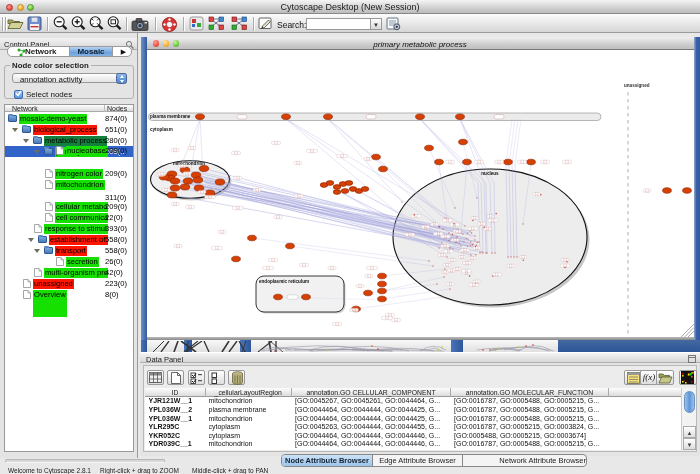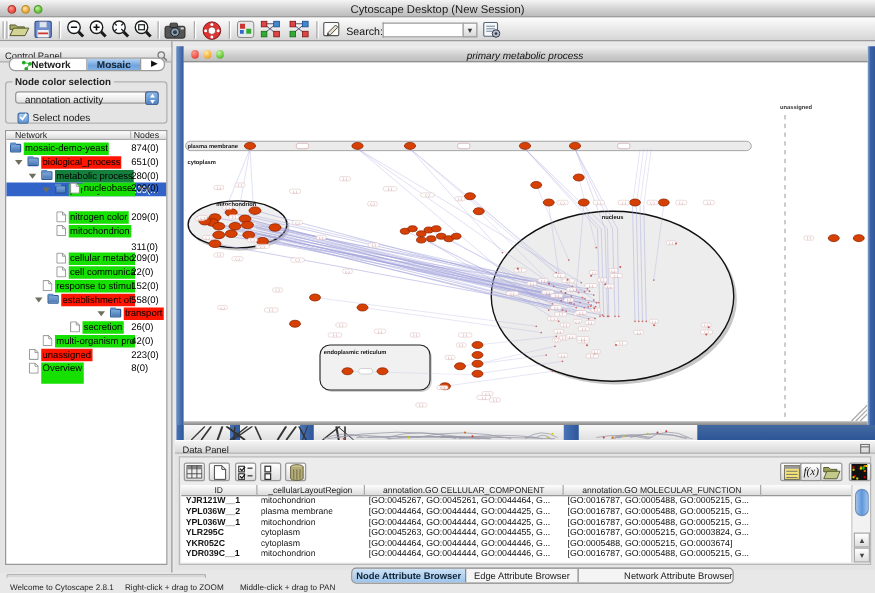--- a/index.html
+++ b/index.html
@@ -222,30 +222,30 @@
           </svg>
 <span style="position:absolute;left:50px;top:0.8px;font-size:7.6px;background:#16e000;color:#000;padding:0 1px;white-space:nowrap;max-width:53px;overflow:hidden;display:inline-block;height:9.5px;line-height:9.5px;">cell communicat</span>
 <span style="position:absolute;left:100px;top:0.8px;font-size:7.6px;color:#000;">22(0)</span>
 </div>
 <div style="position:absolute;left:0;top:118.3px;width:100%;height:11.00px;">
 <svg style="position:absolute;left:29px;top:1px;" width="8" height="9" viewBox="0 0 8 9">
             <path d="M0.5 0.5 h4.5 l2.5 2.5 v5.5 h-7z" fill="#fff" stroke="#909090" stroke-width="0.8"></path>
             <path d="M5 0.5 v2.5 h2.5" fill="none" stroke="#909090" stroke-width="0.7"></path>
           </svg>
 <span style="position:absolute;left:39px;top:0.8px;font-size:7.6px;background:#16e000;color:#000;padding:0 1px;white-space:nowrap;max-width:64px;overflow:hidden;display:inline-block;height:9.5px;line-height:9.5px;">response to stimul</span>
-<span style="position:absolute;left:100px;top:0.8px;font-size:7.6px;color:#000;">152(0)</span>
+<span style="position:absolute;left:100px;top:0.8px;font-size:7.6px;color:#000;">393(0)</span>
 </div>
 <div style="position:absolute;left:0;top:129.3px;width:100%;height:11.00px;">
 <div style="position:absolute;left:23px;top:3.5px;width:0;height:0;border-left:3.5px solid transparent;border-right:3.5px solid transparent;border-top:4.5px solid #6f6f5e;"></div>
 <div style="position:absolute;left:33px;top:2.2px;width:9px;height:6.5px;background:linear-gradient(#7fa8d9,#4a79b8);border:0.5px solid #2c5a96;border-radius:1px;"></div>
           <div style="position:absolute;left:33px;top:1.2px;width:4.5px;height:2px;background:#5d8cc4;border-radius:1px 1px 0 0;"></div>
 <span style="position:absolute;left:44px;top:0.8px;font-size:7.6px;background:#ff1500;color:#000;padding:0 1px;white-space:nowrap;max-width:59px;overflow:hidden;display:inline-block;height:9.5px;line-height:9.5px;">establishment of lo</span>
 <span style="position:absolute;left:100px;top:0.8px;font-size:7.6px;color:#000;">558(0)</span>
 </div>
-<div style="position:absolute;left:0;top:140.3px;width:100%;height:11.00px;margin-left:44px;">
+<div style="position:absolute;left:0;top:140.3px;width:100%;height:11.00px;">
 <div style="position:absolute;left:29px;top:3.5px;width:0;height:0;border-left:3.5px solid transparent;border-right:3.5px solid transparent;border-top:4.5px solid #6f6f5e;"></div>
 <div style="position:absolute;left:39px;top:2.2px;width:9px;height:6.5px;background:linear-gradient(#7fa8d9,#4a79b8);border:0.5px solid #2c5a96;border-radius:1px;"></div>
           <div style="position:absolute;left:39px;top:1.2px;width:4.5px;height:2px;background:#5d8cc4;border-radius:1px 1px 0 0;"></div>
 <span style="position:absolute;left:50px;top:0.8px;font-size:7.6px;background:#ff1500;color:#000;padding:0 1px;white-space:nowrap;max-width:53px;overflow:hidden;display:inline-block;height:9.5px;line-height:9.5px;">transport</span>
 <span style="position:absolute;left:100px;top:0.8px;font-size:7.6px;color:#000;">558(0)</span>
 </div>
 <div style="position:absolute;left:0;top:151.3px;width:100%;height:11.00px;">
 <svg style="position:absolute;left:51px;top:1px;" width="8" height="9" viewBox="0 0 8 9">
             <path d="M0.5 0.5 h4.5 l2.5 2.5 v5.5 h-7z" fill="#fff" stroke="#909090" stroke-width="0.8"></path>
             <path d="M5 0.5 v2.5 h2.5" fill="none" stroke="#909090" stroke-width="0.7"></path>
@@ -267,21 +267,21 @@
             <path d="M5 0.5 v2.5 h2.5" fill="none" stroke="#909090" stroke-width="0.7"></path>
           </svg>
 <span style="position:absolute;left:28px;top:0.8px;font-size:7.6px;background:#ff1500;color:#000;padding:0 1px;white-space:nowrap;max-width:75px;overflow:hidden;display:inline-block;height:9.5px;line-height:9.5px;">unassigned</span>
 <span style="position:absolute;left:100px;top:0.8px;font-size:7.6px;color:#000;">223(0)</span>
 </div>
 <div style="position:absolute;left:0;top:184.3px;width:100%;height:11.00px;">
 <svg style="position:absolute;left:18px;top:1px;" width="8" height="9" viewBox="0 0 8 9">
             <path d="M0.5 0.5 h4.5 l2.5 2.5 v5.5 h-7z" fill="#fff" stroke="#909090" stroke-width="0.8"></path>
             <path d="M5 0.5 v2.5 h2.5" fill="none" stroke="#909090" stroke-width="0.7"></path>
           </svg>
-<span style="position:absolute;left:28px;top:0.8px;font-size:7.6px;background:#16e000;color:#000;padding:0 1px;white-space:nowrap;max-width:75px;overflow:hidden;display:inline-block;height:17px;line-height:9.5px;">Overview</span>
+<span style="position:absolute;left:28px;top:0.8px;font-size:7.6px;background:#16e000;color:#000;padding:0 1px;white-space:nowrap;max-width:75px;overflow:hidden;display:inline-block;height:27px;line-height:9.5px;">Overview</span>
 <span style="position:absolute;left:100px;top:0.8px;font-size:7.6px;color:#000;">8(0)</span>
 </div>
     </div>
   </div>
 </div>
 
 <div class="abs" style="left:141px;top:340px;width:559px;height:12px;background:#fff;overflow:hidden;">
 <div style="position:absolute;left:0;top:0;width:559px;height:12px;background:linear-gradient(#f8f8f8,#e0e0e0);"></div>
 <div style="position:absolute;left:0px;top:0;width:5.5px;height:12px;background:linear-gradient(90deg,#4a74b8,#2d5699);"></div>
 <div style="position:absolute;left:43px;top:0;width:8px;height:12px;background:linear-gradient(90deg,#4a74b8,#2d5699);"></div>

